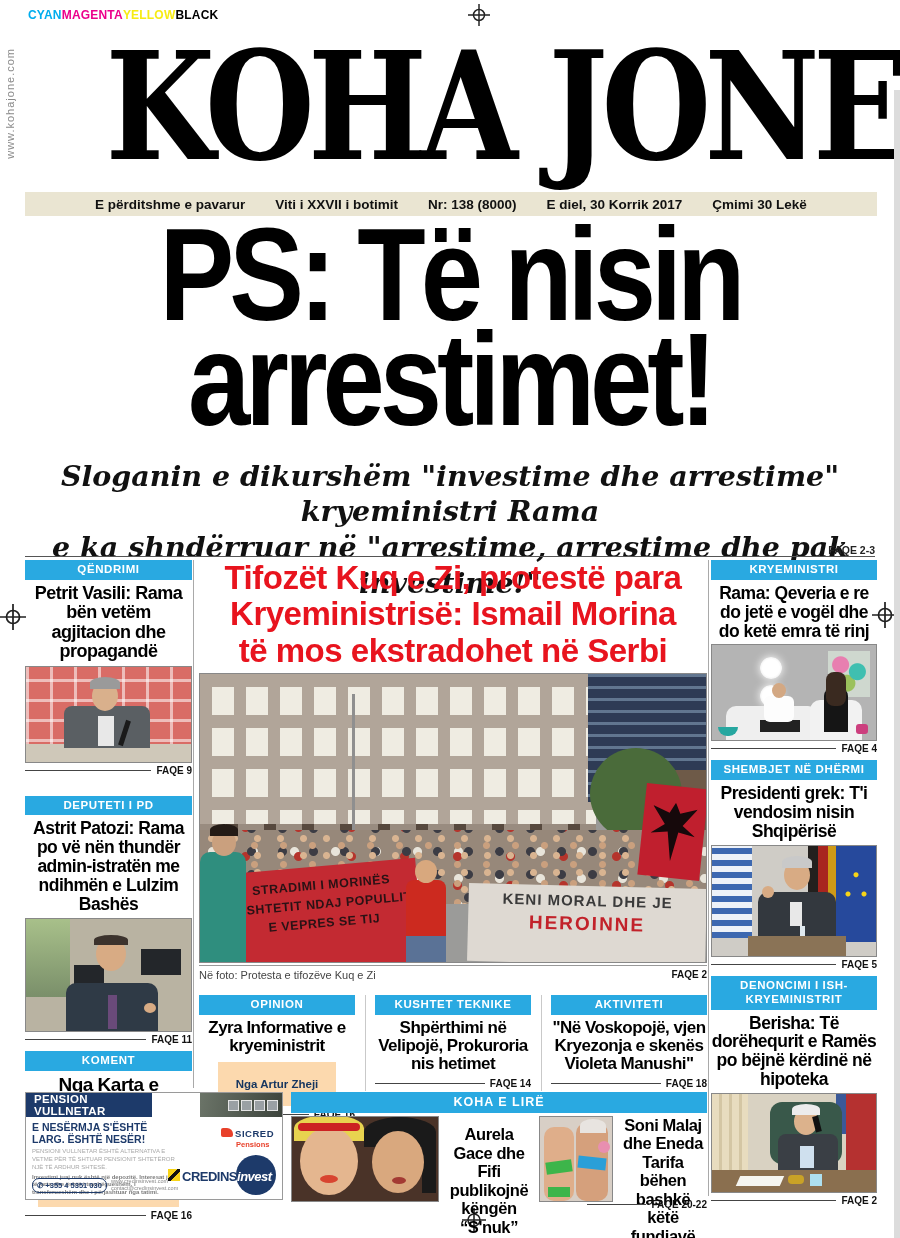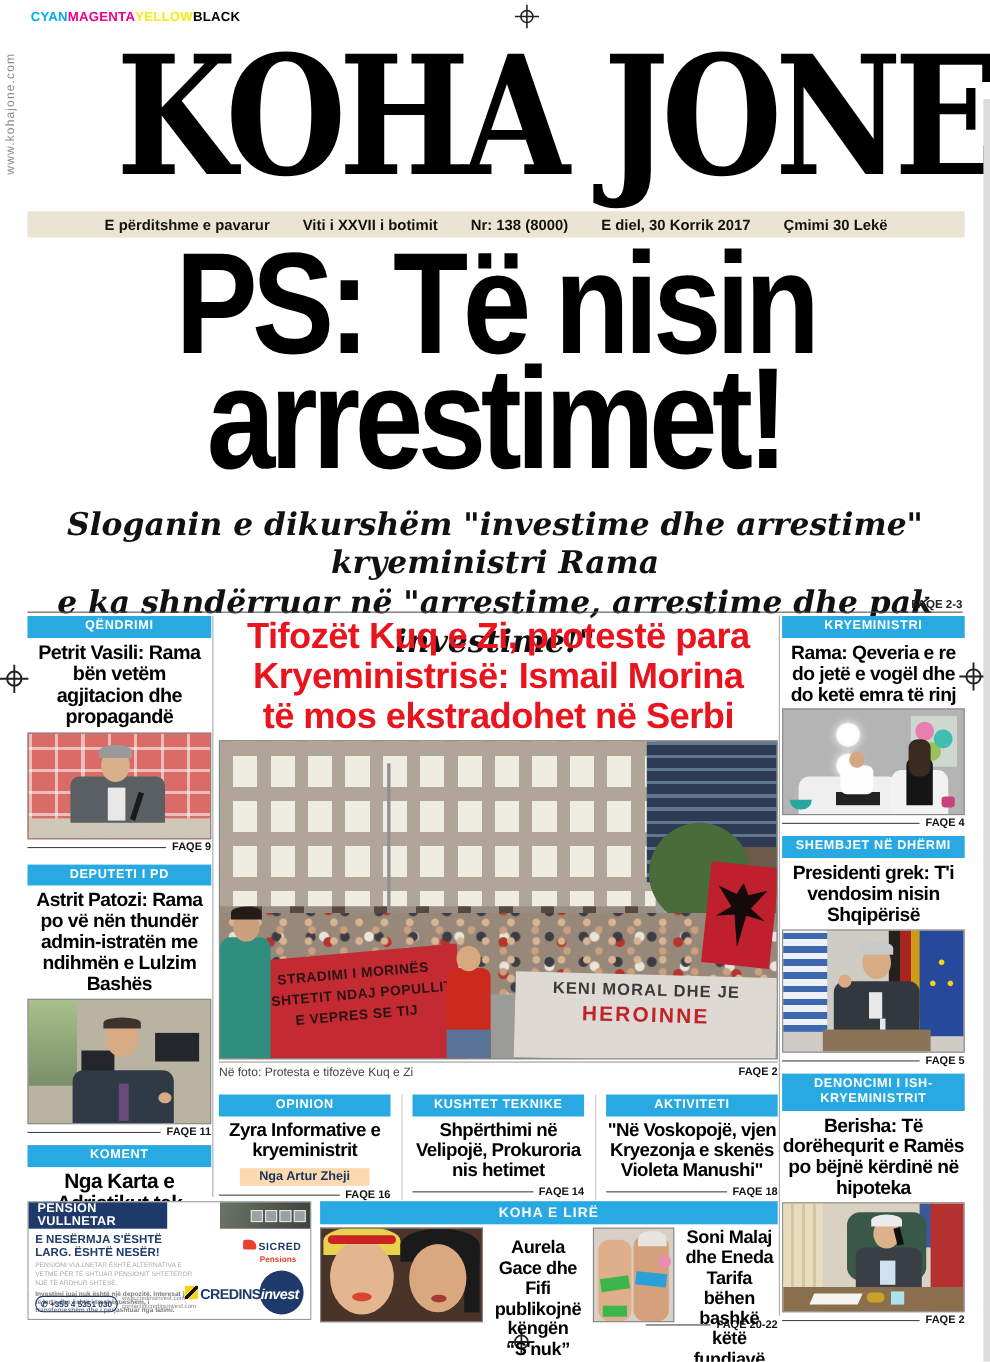--- a/index.html
+++ b/index.html
@@ -39,21 +39,21 @@
   .col-center{left:199px;width:508px;}
   .col-right{left:711px;width:166px;}
 
   .kicker{background:#29a9e1;color:#fff;font-weight:bold;font-size:11.5px;letter-spacing:.6px;
     text-align:center;padding:3px 2px;line-height:1.2;}
   .story-h{font-weight:bold;font-size:17.5px;line-height:1.08;letter-spacing:-.5px;text-align:center;color:#000;margin:4px 0;}
   .pageref{display:flex;align-items:center;gap:5px;margin:2px 0 4px;}
   .pageref::before{content:"";flex:1;border-top:1.5px solid #444;}
   .pageref span{font-weight:bold;font-size:10px;color:#111;}
   .byline{background:#fcd9ae;color:#15355f;font-weight:bold;font-size:12px;text-align:center;
-    padding:2px 4px;margin:3px auto;width:80%;}
+    padding:16px 4px;margin:3px auto;width:80%;}
 
   .photo{position:relative;overflow:hidden;border:1px solid #888;}
 
   
   
   .ph-vasili{height:95px;background-color:#d96c66;
     background-image:repeating-linear-gradient(0deg,rgba(255,255,255,.55) 0 3px,transparent 3px 20px),
       repeating-linear-gradient(90deg,rgba(255,255,255,.55) 0 3px,transparent 3px 24px);}
   .ph-vasili .desk{position:absolute;left:0;right:0;bottom:0;height:18px;background:#cfc8b9;}
   .ph-vasili .body{position:absolute;left:38px;bottom:14px;width:86px;height:42px;background:#5a5f63;border-radius:8px 8px 0 0;}
@@ -300,21 +300,21 @@
         <span class="shirt"></span>
         <span class="head"></span>
         <span class="hair"></span>
         <span class="mic"></span>
       </div>
       <div class="pageref">
           <span>FAQE 9</span>
         </div>
     </div>
 
-    <div style="margin-top:10px;">
+    <div style="margin-top:20px;">
       <div class="kicker">DEPUTETI I PD</div>
       <div class="story-h">Astrit Patozi: Rama po vë nën thundër admin-istratën me ndihmën e Lulzim Bashës</div>
       <div class="photo ph-patozi">
         <span class="win"></span>
         <span class="mon1"></span>
         <span class="mon2"></span>
         <span class="body"></span>
         <span class="tie"></span>
         <span class="head"></span>
         <span class="hair"></span>

